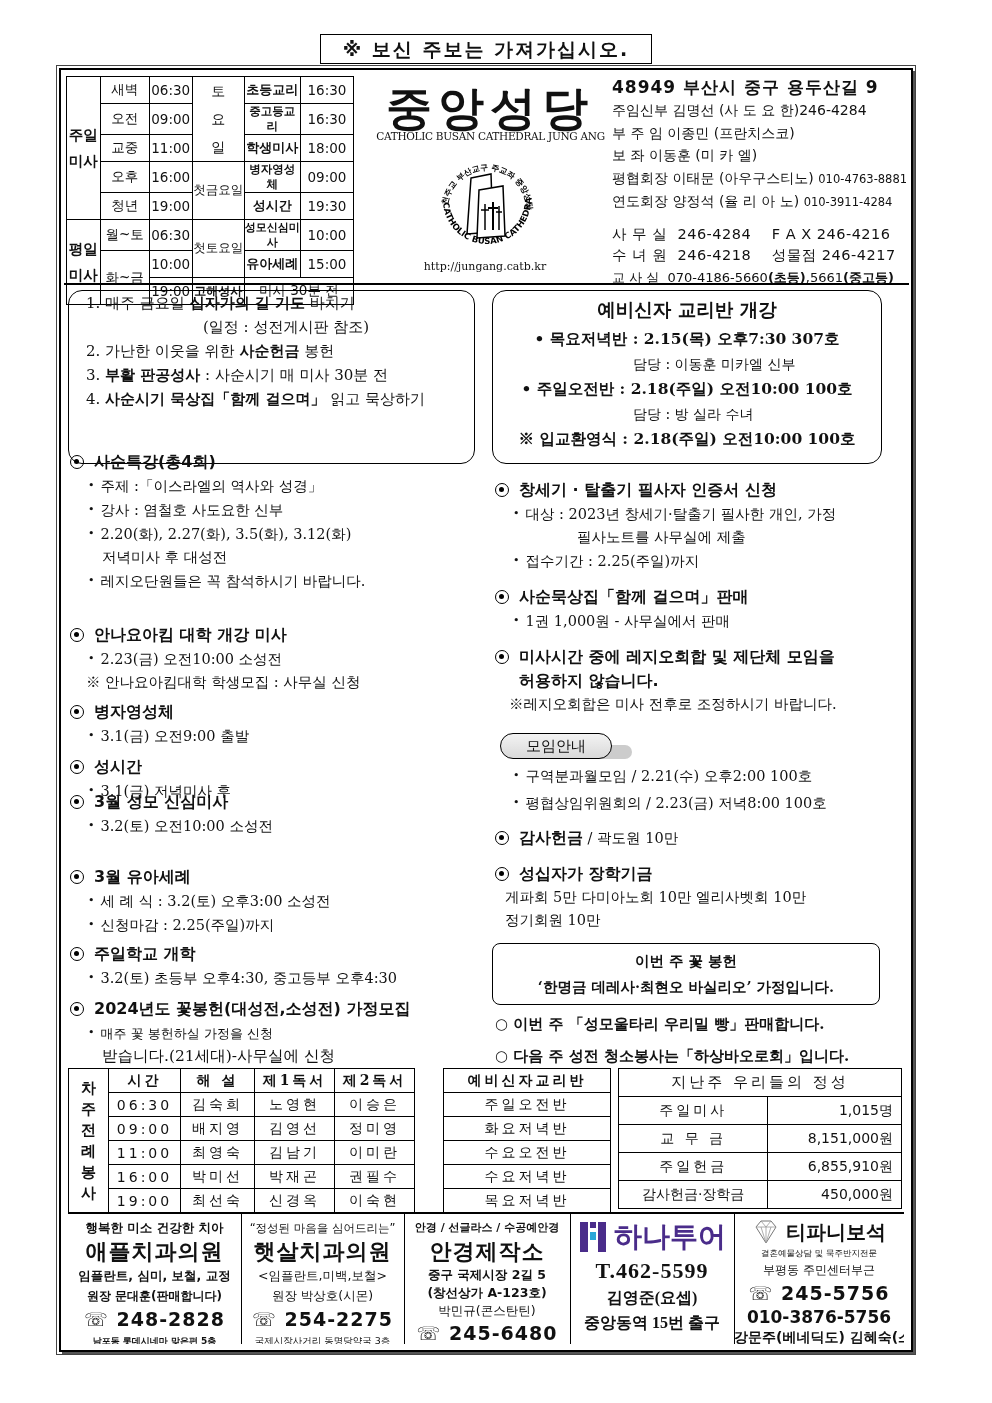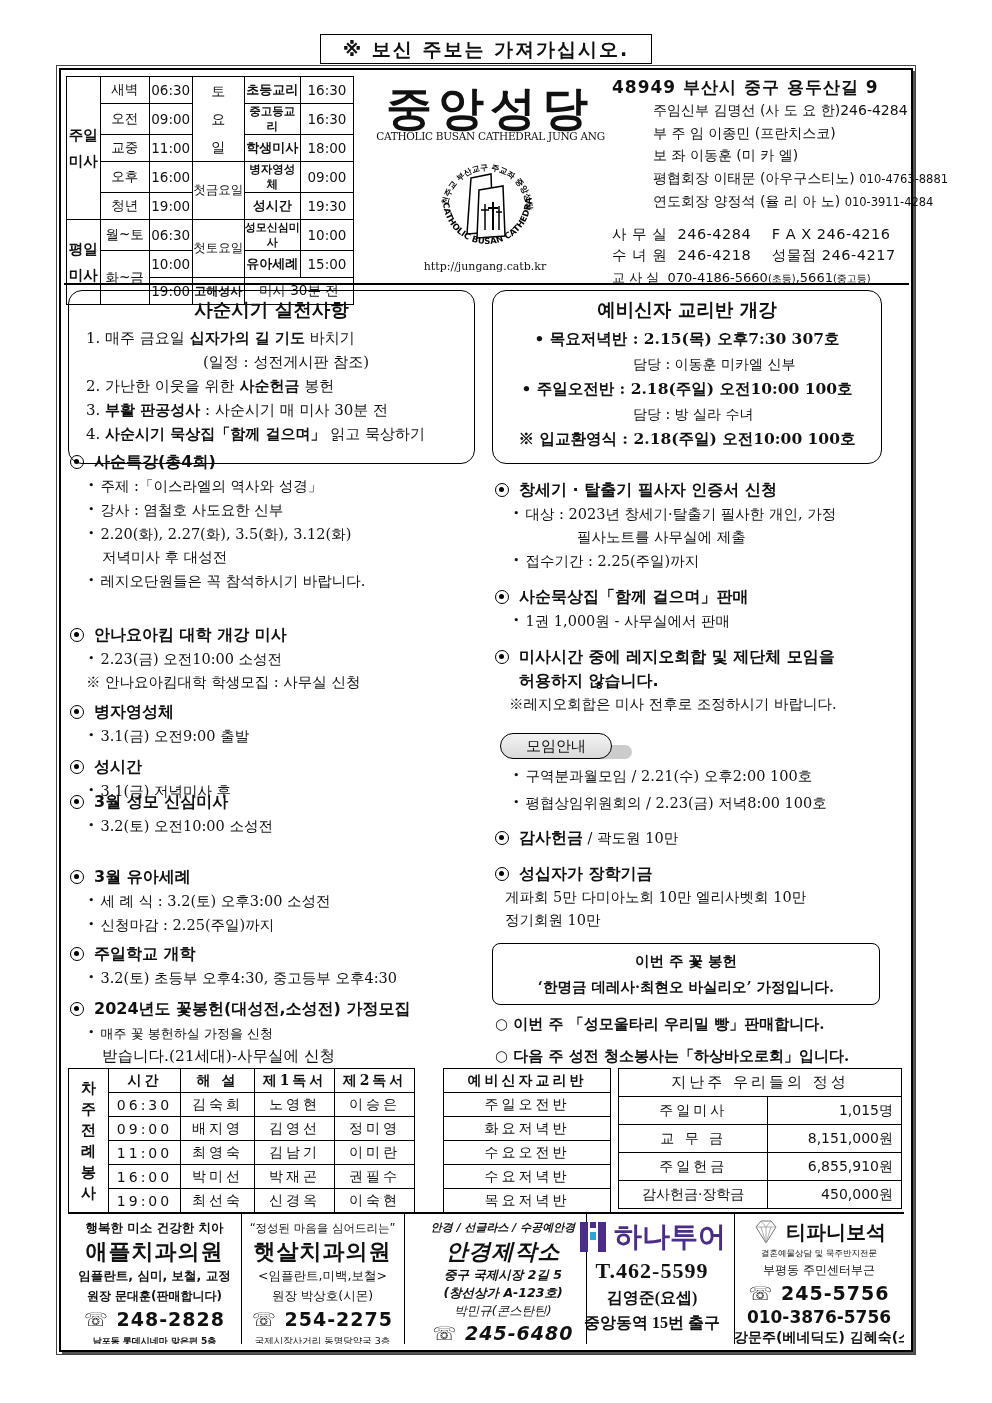--- a/index.html
+++ b/index.html
@@ -20,25 +20,25 @@
   table.sched td.bold { font-weight:bold; font-size:13px; }
   table.sched td.lab { font-weight:bold; font-size:14.5px; line-height:26px; }
 
   #logo-title { left:377px; top:78px; width:226px; font-size:46px; font-weight:bold; letter-spacing:6px; text-align:center; }
   #logo-sub { left:368px; top:130px; width:245px; font-size:10.5px; text-align:center; letter-spacing:-0.3px; }
   #emblem { left:433px; top:150px; width:108px; height:108px; }
   #url { left:400px; top:260px; width:170px; font-size:11px; text-align:center; }
 
   #info { left:612px; top:75px; width:298px; font-size:14px; }
   #info .addr { font-weight:bold; font-size:17px; letter-spacing:1px; line-height:24px; }
-  #info .row { line-height:22.5px; white-space:nowrap;margin-left:41px; }
+  #info .row { line-height:22.5px; white-space:nowrap; }
   #info .row .small { font-size:11.5px; }
   #info .gap { height:10px; }
   #info .tel { line-height:21.5px; white-space:nowrap; font-size:14.5px; letter-spacing:0.5px; }
-  #info .tel .tiny { font-size:10px; }
+  #info .tel .tiny { font-size:13px;font-weight:bold; }
 
   
   .rbox { border:1.5px solid #000; border-radius:14px; }
   #lenten { left:68px; top:290px; width:405px; height:172px; }
   #catechism { left:492px; top:290px; width:388px; height:172px; }
   .rbox h2 { margin:6px 0 4px; text-align:center; font-size:18.5px; font-weight:bold; }
   #lenten .item { font-size:15px; line-height:24px; padding-left:17px; white-space:nowrap; }
   #lenten .item b { font-family:"DejaVu Sans", sans-serif; }
   #lenten .indent { padding-left:134px; }
   #catechism .item { font-size:15.5px; line-height:26px; text-align:center; white-space:nowrap; font-weight:bold; }
@@ -182,21 +182,20 @@
   <div class="row"><span>보     좌</span> <span>이동훈 (미   카   엘)</span></div>
   <div class="row"><span>평협회장</span> <span>이태문 (아우구스티노)</span> <span class="small">010-4763-8881</span></div>
   <div class="row"><span>연도회장</span> <span>양정석 (율 리 아 노)</span> <span class="small">010-3911-4284</span></div>
   <div class="gap"></div>
   <div class="tel"><span>사 무 실</span>&nbsp; <span>246-4284</span>&nbsp;&nbsp;&nbsp; <span>F A X</span> <span>246-4216</span></div>
   <div class="tel"><span>수 녀 원</span>&nbsp; <span>246-4218</span>&nbsp;&nbsp;&nbsp; <span>성물점</span> <span>246-4217</span></div>
   <div class="tel" style="font-size:13px;letter-spacing:0"><span>교 사 실</span>&nbsp; <span>070-4186-5660</span><span class="tiny">(초등)</span><span>,5661</span><span class="tiny">(중고등)</span></div>
 </div>
 
 <div id="lenten" class="abs rbox">
-  <h2>사순시기 실천사항</h2>
   <div class="item serif"><span>1. 매주 금요일  </span><b>십자가의 길 기도</b><span> 바치기</span></div>
   <div class="item serif indent">(일정 : 성전게시판 참조)</div>
   <div class="item serif"><span>2. 가난한 이웃을 위한 </span><b>사순헌금</b><span> 봉헌</span></div>
   <div class="item serif"><span>3. </span><b>부활 판공성사</b><span> : 사순시기 매 미사 30분 전</span></div>
   <div class="item serif"><span>4. </span><b>사순시기 묵상집「함께 걸으며」</b><span> 읽고 묵상하기</span></div>
 </div>
 
 <div id="catechism" class="abs rbox">
   <h2>예비신자 교리반 개강</h2>
   <div class="item serif">• 목요저녁반 : 2.15(목) 오후7:30   307호</div>
@@ -408,21 +407,21 @@
     <div class="sm" style="font-size:9px">남포동 롯데시네마 맞은편 5층</div>
   </div>
   <div class="ad" style="left:173px; width:163px;">
     <div class="med" style="margin-top:4px;font-weight:normal;font-size:11.5px">“정성된 마음을 심어드리는”</div>
     <div class="big">햇살치과의원</div>
     <div class="med" style="font-weight:normal">&lt;임플란트,미백,보철&gt;</div>
     <div class="med" style="font-weight:normal">원장   박상호(시몬)</div>
     <div class="phone">☏ 254-2275</div>
     <div class="sm" style="font-size:9.5px;font-weight:normal">국제시장사거리 동명당약국 3층</div>
   </div>
-  <div class="ad" style="left:352px; width:166px;font-style:italic;">
+  <div class="ad" style="left:336px; width:166px;">
     <div class="med" style="margin-top:4px;font-size:11px">안경 / 선글라스 / 수공예안경</div>
     <div class="big">안경제작소</div>
     <div class="med" style="line-height:18px">중구 국제시장 2길 5</div>
     <div class="med" style="line-height:18px">(창선상가 A-123호)</div>
     <div class="med" style="line-height:18px;font-weight:normal">박민규(콘스탄틴)</div>
     <div class="phone">☏ 245-6480</div>
   </div>
   <div class="ad" style="left:502px; width:164px;font-family:Liberation Serif, serif;">
     <div style="margin-top:4px;height:38px;display:flex;align-items:center;justify-content:center;gap:6px;">
       <svg width="30" height="34" viewBox="0 0 30 34">

